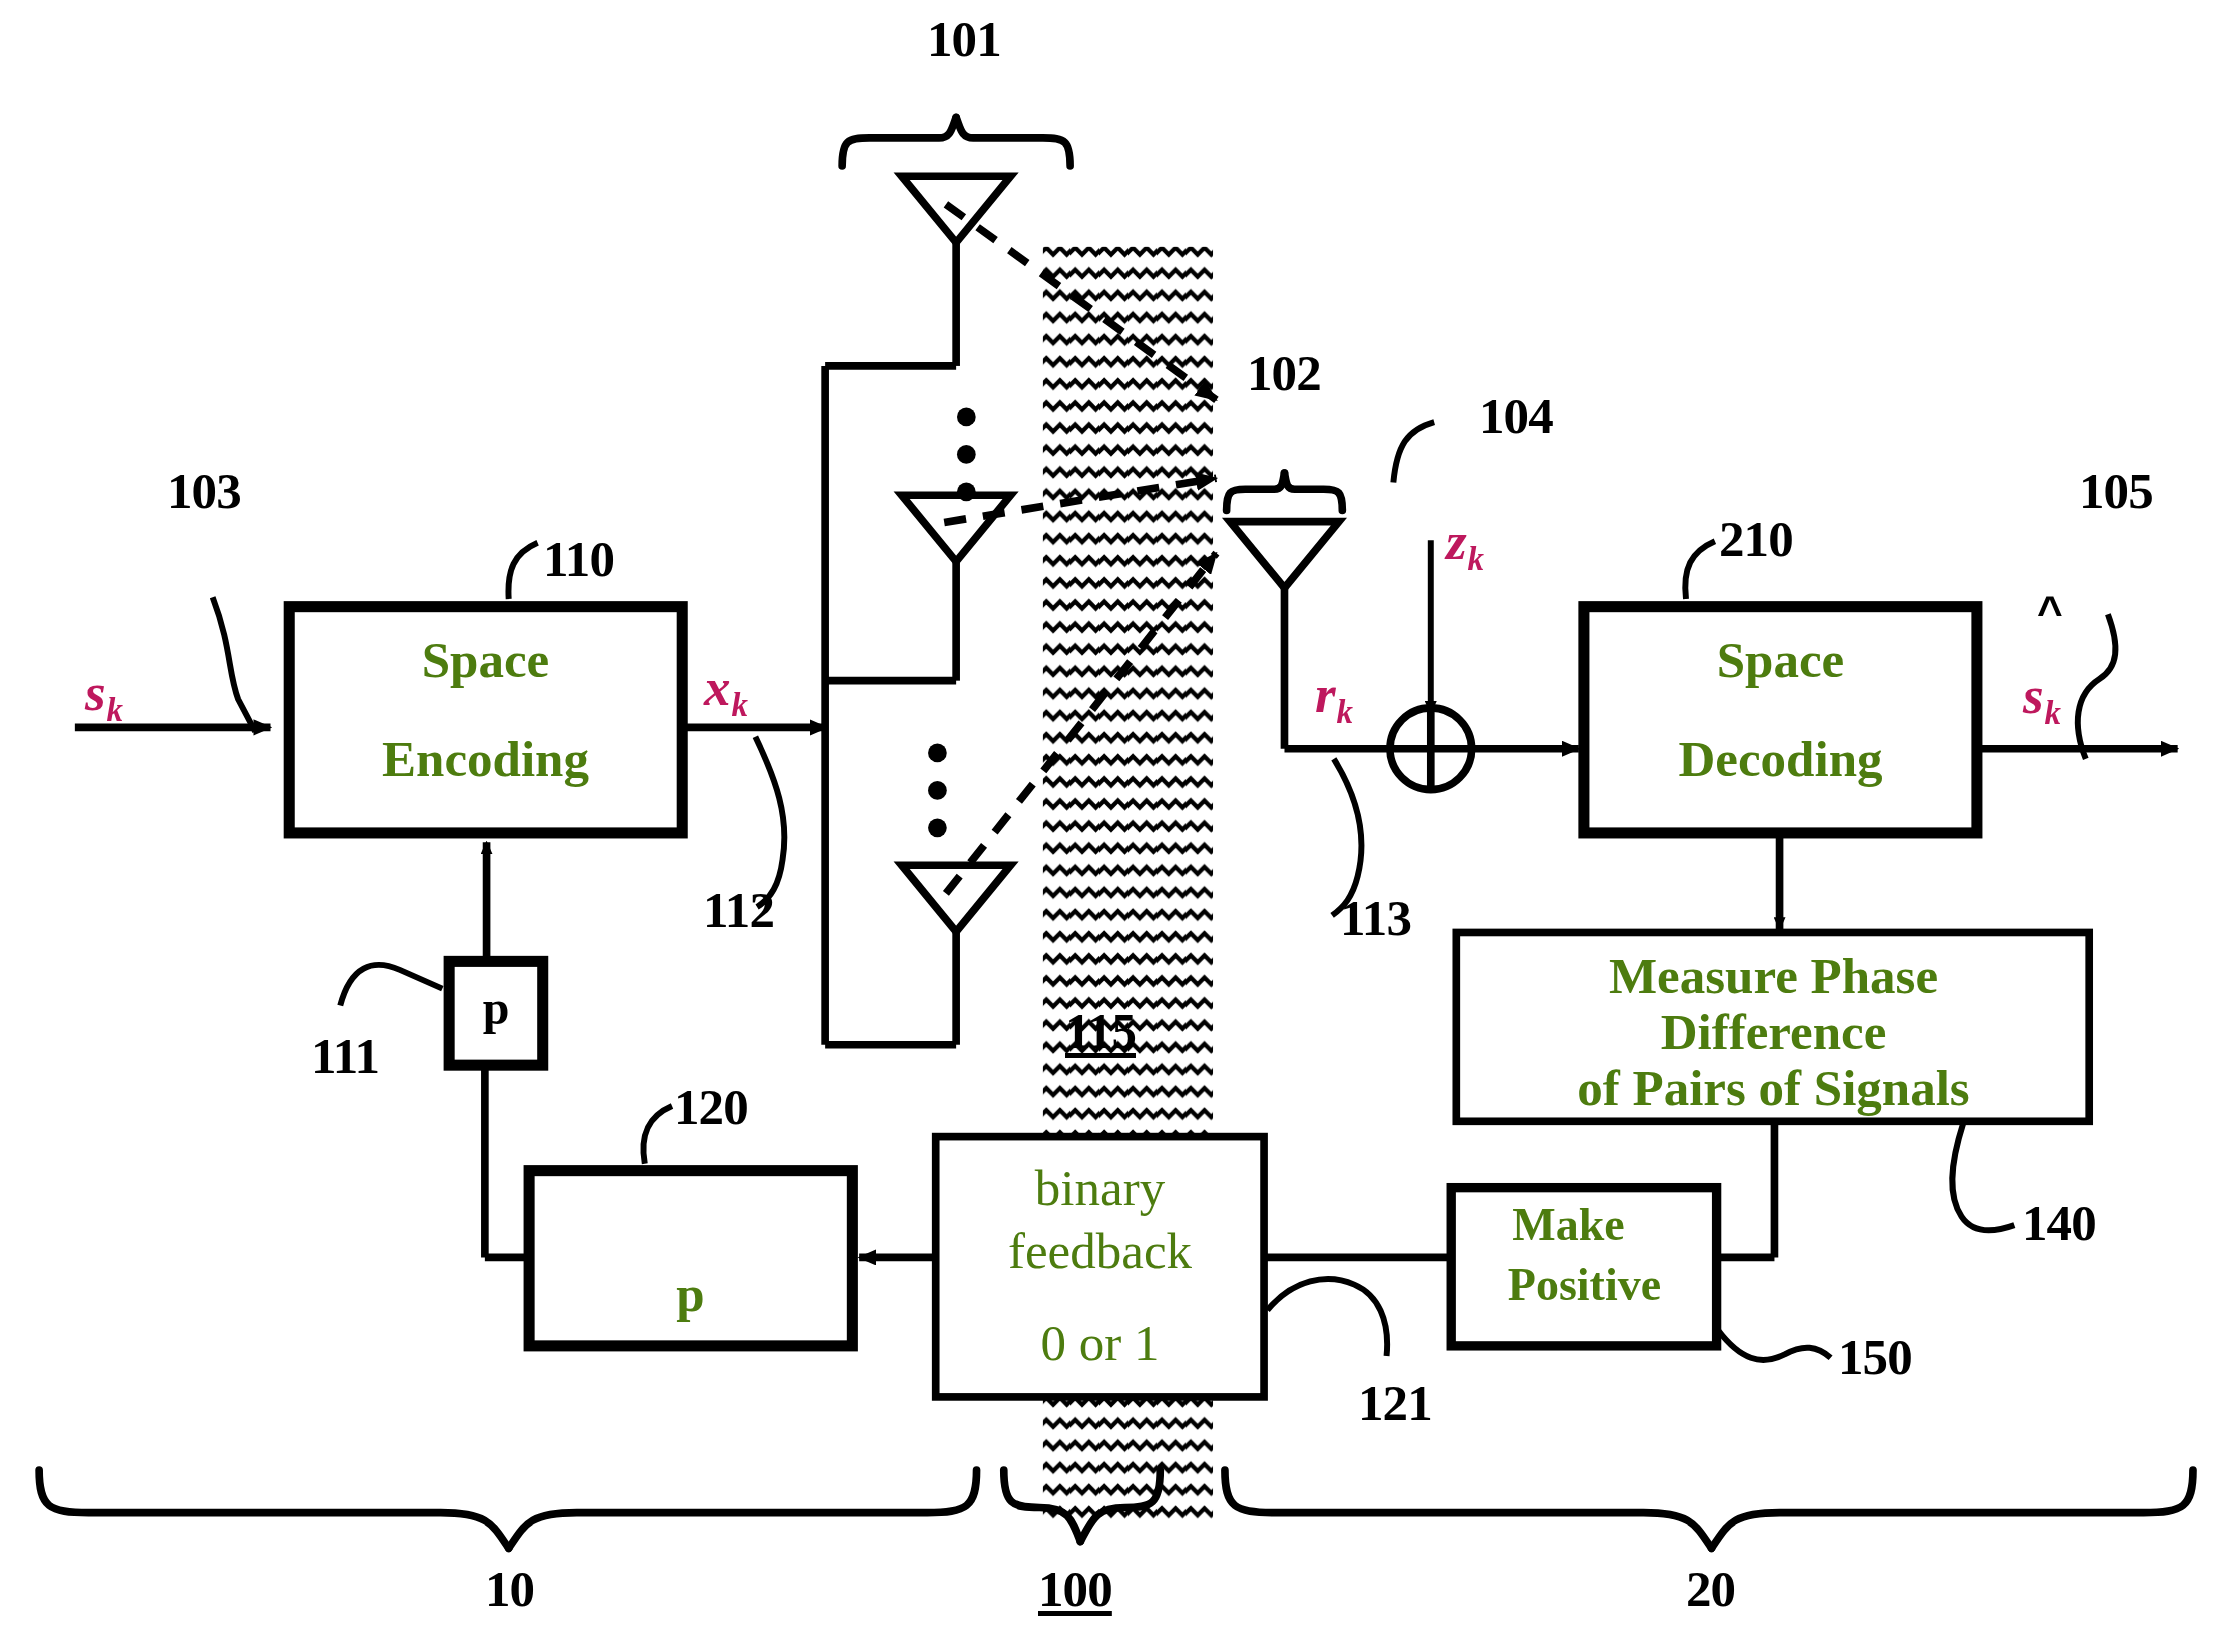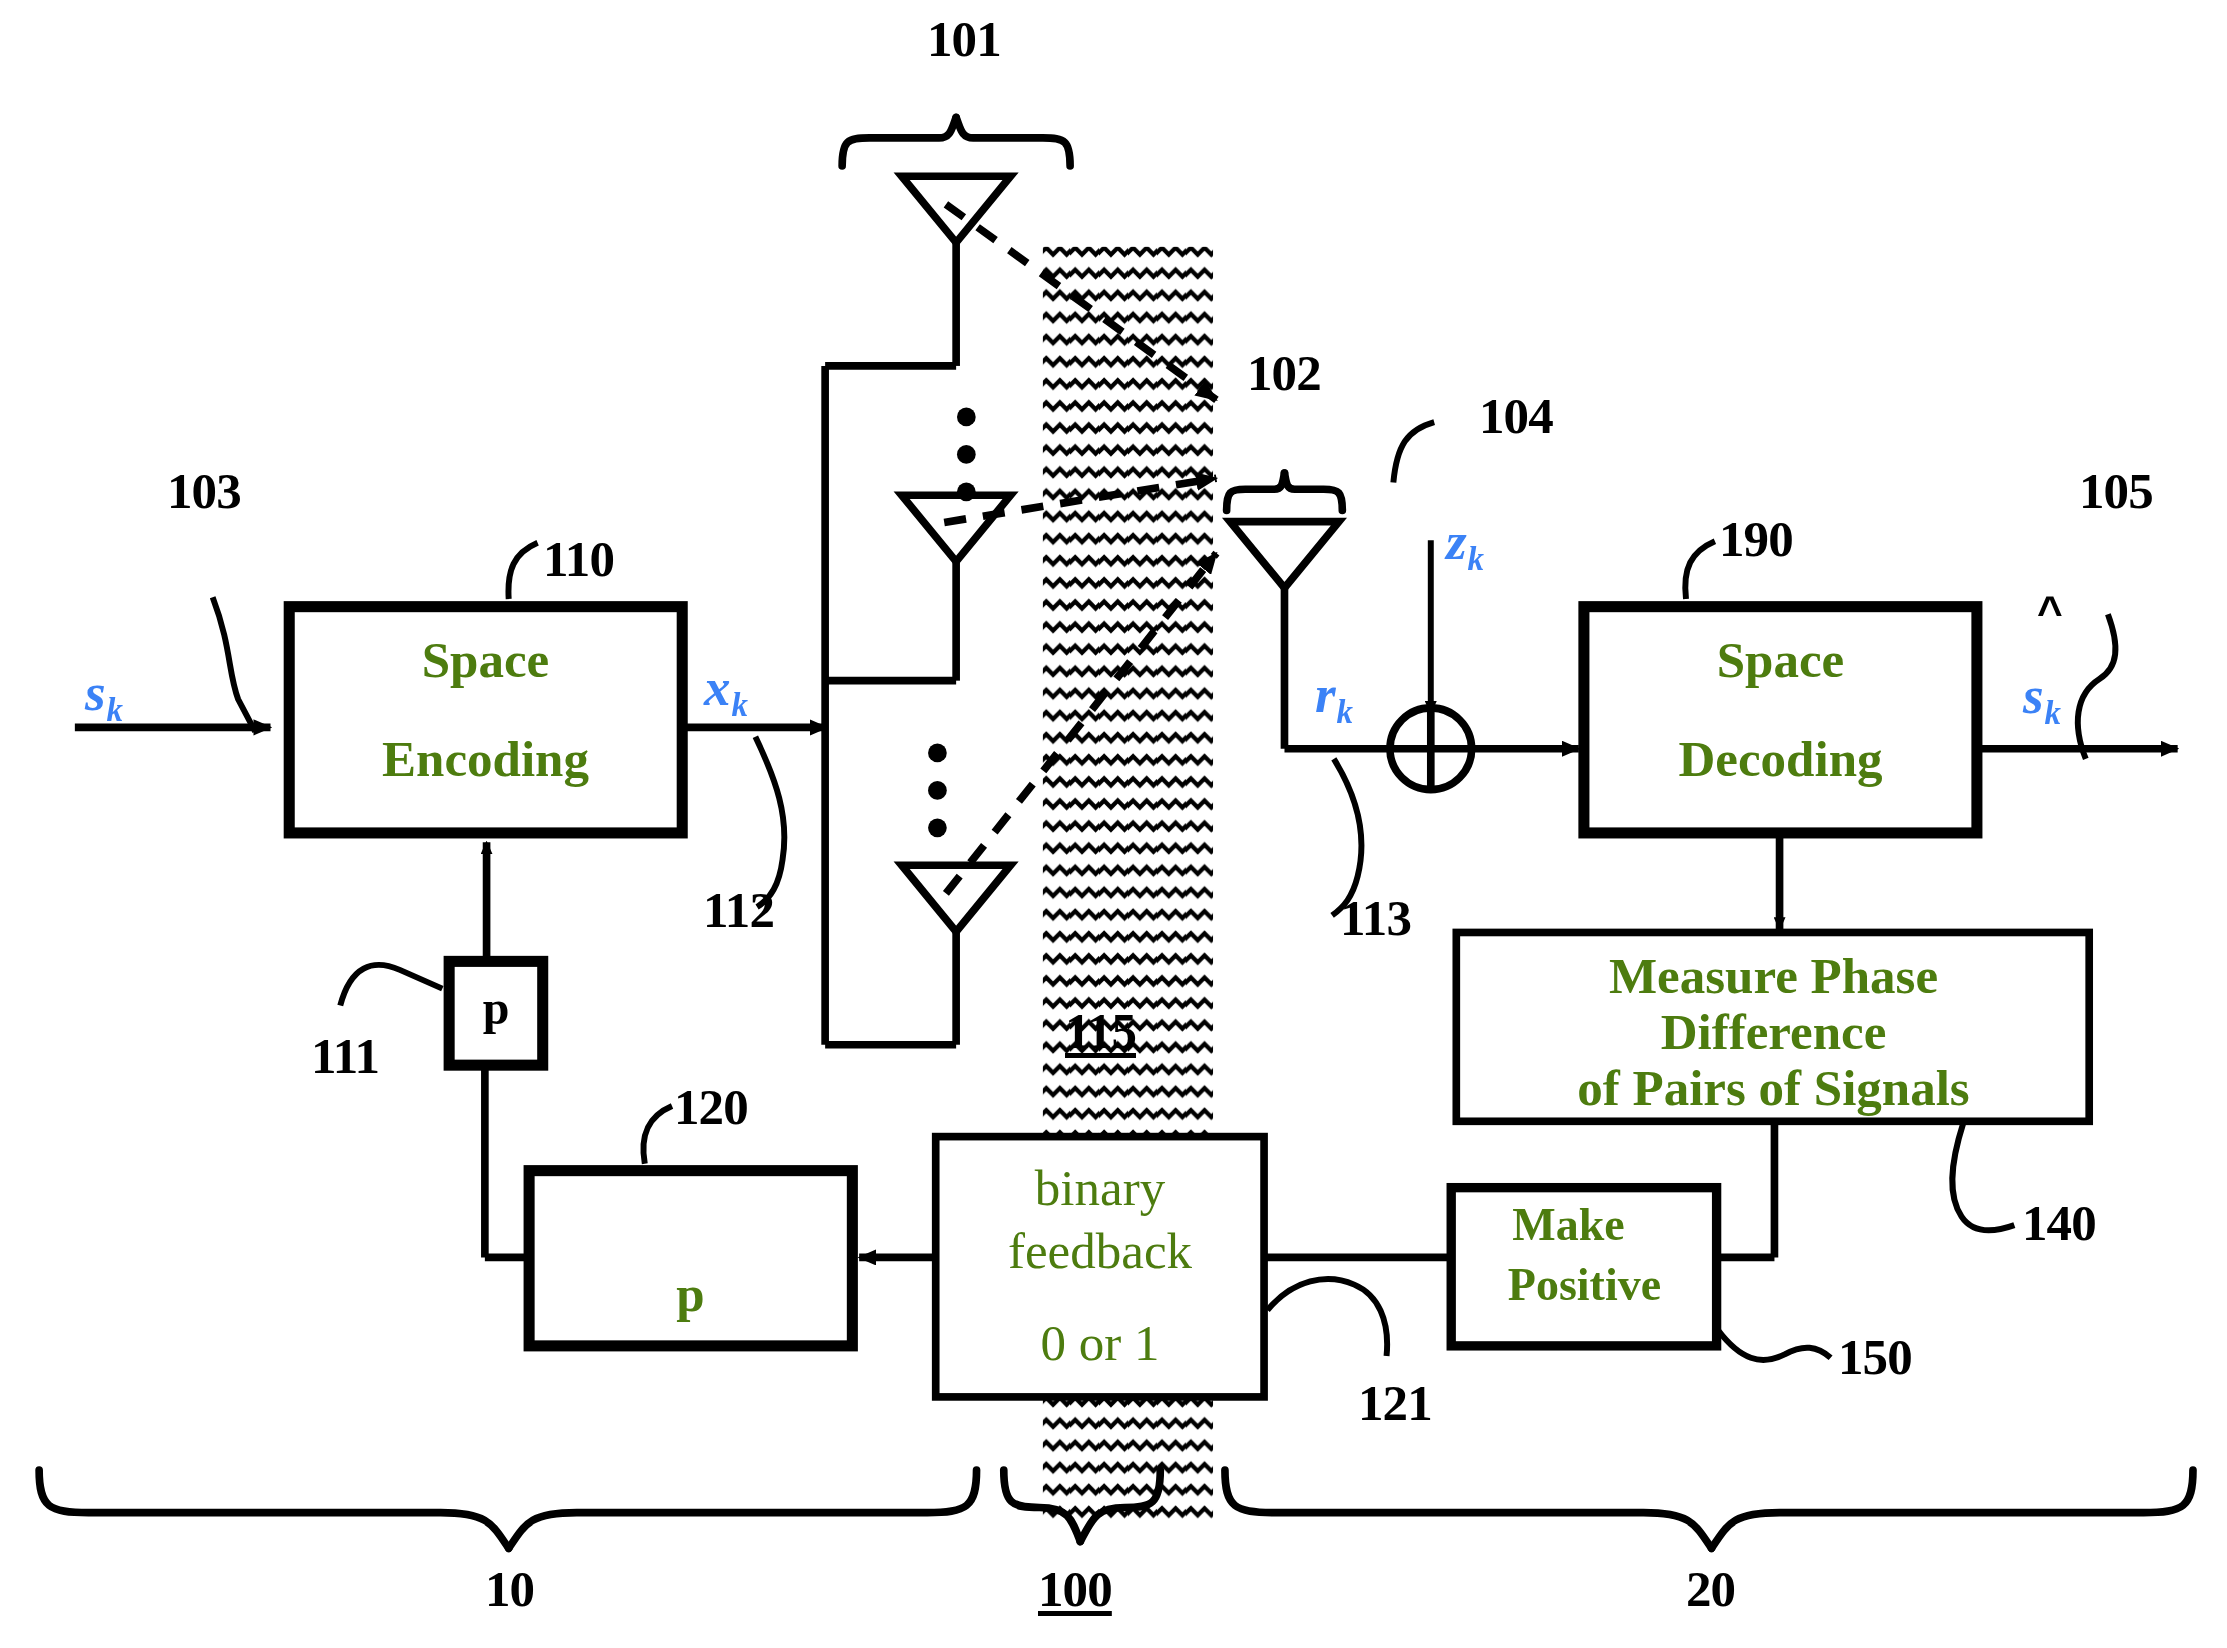--- a/index.html
+++ b/index.html
@@ -43,21 +43,21 @@
     white-space: nowrap;
   }
   .blocktext.small { font-size: 46px; }
   .blocktext.reg { font-weight: normal; }
   .mathvar {
     position: absolute;
     font-family: "Liberation Serif", "DejaVu Serif", serif;
     font-style: italic;
     font-weight: bold;
     font-size: 53px;
-    color: #3b82f6;
+    color: #be185d;
     white-space: nowrap;
   }
   .mathvar .sub {
     font-size: 0.62em;
     font-style: italic;
     vertical-align: -0.32em;
     padding-left: 0.9px;
   }
   .caret {
     position: absolute;
@@ -299,21 +299,21 @@
 
   <div class="lbl refnum" style="left:167px; top:466px;">103</div>
   <div class="lbl refnum" style="left:543px; top:534px;">110</div>
   <div class="lbl refnum" style="left:311px; top:1031px;">111</div>
   <div class="lbl refnum" style="left:703px; top:885px;">112</div>
   <div class="lbl refnum" style="left:927px; top:13.6px;">101</div>
   <div class="lbl refnum" style="left:1247px; top:348px;">102</div>
   <div class="lbl refnum" style="left:1479px; top:391px;">104</div>
   <div class="lbl refnum" style="left:1340px; top:893px;">113</div>
   <div class="lbl refnum refnum-ul" style="left:1065px; top:1006px;">115</div>
-  <div class="lbl refnum" style="left:1719px; top:514px;">190</div>
+  <div class="lbl refnum" style="left:1719px; top:514px;">210</div>
   <div class="lbl refnum" style="left:2079px; top:466px;">105</div>
   <div class="lbl refnum" style="left:2022px; top:1198px;">140</div>
   <div class="lbl refnum" style="left:1838px; top:1332px;">150</div>
   <div class="lbl refnum" style="left:674px; top:1082px;">120</div>
   <div class="lbl refnum" style="left:1358px; top:1378px;">121</div>
 
   <div class="lbl refnum" style="left:485px; top:1564px;">10</div>
   <div class="lbl refnum refnum-ul" style="left:1038px; top:1564px;">100</div>
   <div class="lbl refnum" style="left:1686px; top:1564px;">20</div>
 

